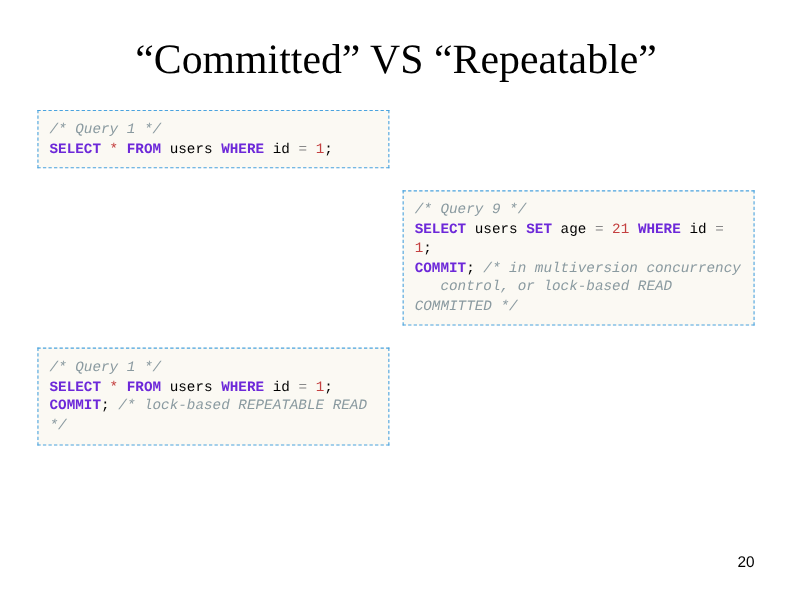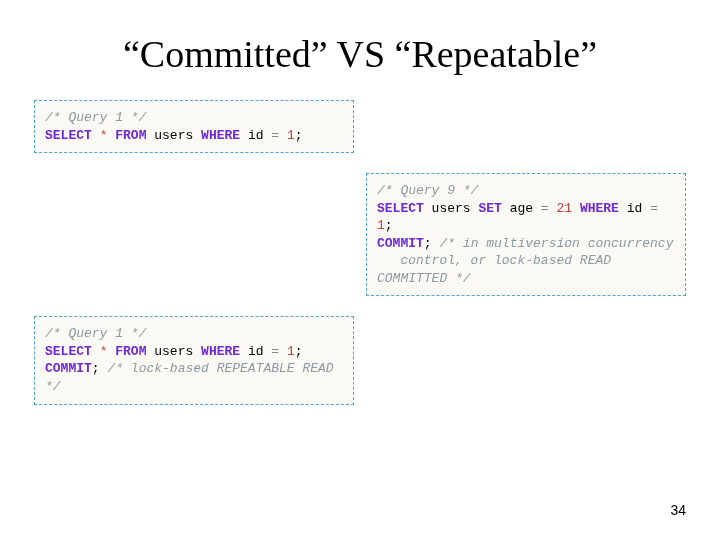--- a/index.html
+++ b/index.html
@@ -55,14 +55,14 @@
     </div>
 
     <div class="cell">
       <div class="codebox"><span class="cm">/* Query 1 */</span>
 <span class="kw">SELECT</span> <span class="lit">*</span> <span class="kw">FROM</span> users <span class="kw">WHERE</span> id <span class="eq">=</span> <span class="lit">1</span>;
 <span class="kw">COMMIT</span>; <span class="cm">/* lock-based REPEATABLE READ */</span></div>
     </div>
     <div class="cell"></div>
   </div>
 
-  <div class="pagenum">34</div>
+  <div class="pagenum">20</div>
 </div>
 
 </body></html>

